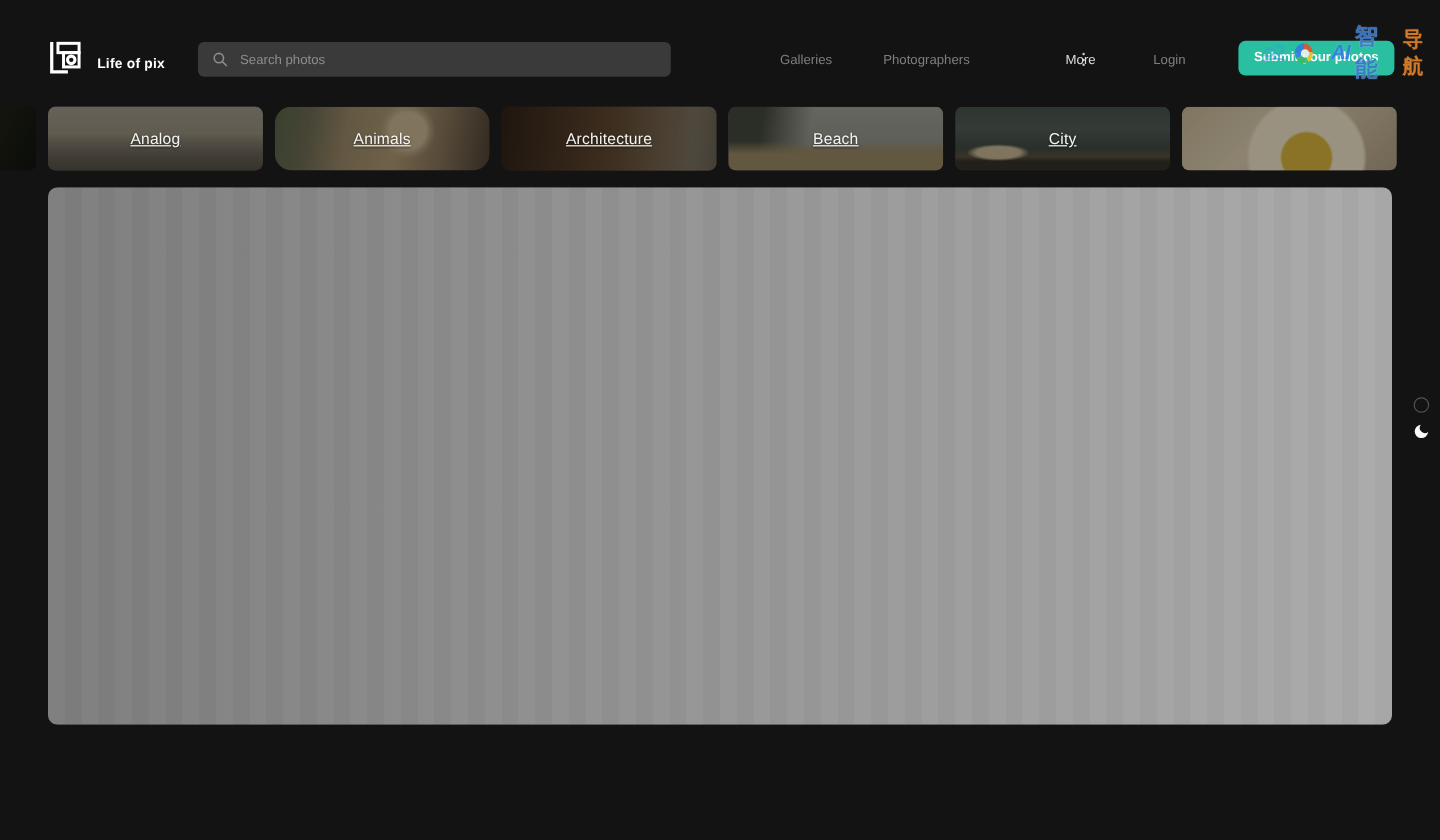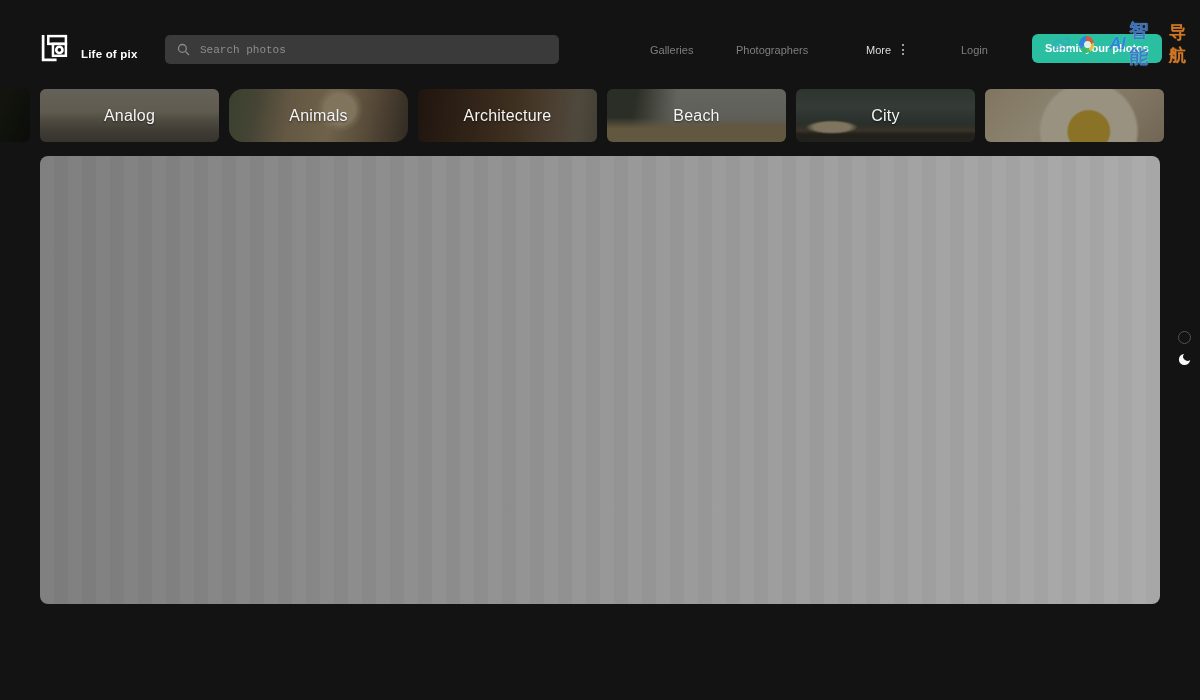--- a/index.html
+++ b/index.html
@@ -16,50 +16,50 @@
   .brand-text{color:#ffffff;font-size:11.5px;font-weight:bold;letter-spacing:.2px;padding-bottom:2px;}
   .logo-svg{display:block;}
 
   .search{
     position:absolute;left:165px;top:35px;width:394px;height:29px;
     background:#3a3a3a;border-radius:5px;
     display:flex;align-items:center;gap:8px;padding:0 12px;box-sizing:border-box;
   }
   .search input{
     flex:1;background:transparent;border:none;outline:none;
-    color:#dddddd;font-size:11px;font-family:Liberation Mono, monospace;
+    color:#dddddd;font-size:11px;font-family:Liberation Sans, sans-serif;
   }
   .search input::placeholder{color:#8d8d8d;}
 
   .navlink{position:absolute;top:44px;font-size:11px;color:#7f7f7f;cursor:pointer;white-space:nowrap;}
   .navlink.bright{color:#dedede;font-weight:500;}
   .nav-galleries{left:650px;}
   .nav-photographers{left:736px;}
-  .nav-more{left:866px;}
+  .nav-more{left:888px;}
   .kebab{position:absolute;left:899px;top:43px;display:flex;flex-direction:column;gap:2.5px;cursor:pointer;padding:1px 3px;}
   .kebab i{width:2px;height:2px;border-radius:50%;background:#cfcfcf;}
   .nav-login{left:961px;}
 
   .submit-btn{
     position:absolute;left:1032px;top:34px;height:29px;padding:0 13px;
     background:#2abfa0;border:none;border-radius:6px;cursor:pointer;
     color:#ffffff;font-size:11px;font-weight:bold;font-family:"Liberation Sans", sans-serif;
     line-height:29px;white-space:nowrap;
   }
 
   
   .cats{position:absolute;left:-149px;top:89px;display:flex;gap:10px;}
   .cat{
     position:relative;flex:0 0 179px;width:179px;height:53px;
     border-radius:6px;overflow:hidden;cursor:pointer;
   }
   .cat::after{content:"";position:absolute;inset:0;background:rgba(8,8,8,.30);}
   .cat-label{
     position:absolute;inset:0;z-index:2;display:flex;align-items:center;justify-content:center;
-    color:#f5f5f5;font-size:16px;letter-spacing:.2px;text-shadow:0 1px 2px rgba(0,0,0,.55);
+    color:#f5f5f5;font-size:13px;letter-spacing:.2px;text-shadow:0 1px 2px rgba(0,0,0,.55);text-decoration:underline;
   }
   
   .art-0{background:
     linear-gradient(118deg, transparent 24%, #b89a1e 26%, #cdb02a 36%, transparent 39%) no-repeat 0 -6px / 100% 55%,
     linear-gradient(115deg,#171a10 0%,#262a19 45%,#0e100a 100%);}
   .art-1{background:
     linear-gradient(180deg,#8e897c 0%,#87816f 42%,#6f6a5c 58%,#5a554a 78%,#4c473e 100%);}
   .art-2{background:
     radial-gradient(circle at 62% 38%, #b5a483 0 13%, rgba(181,164,131,.45) 16%, transparent 20%),
     linear-gradient(100deg,#4f5a40 0%,#62604a 16%,#8c7b5d 34%,#9d8a67 56%,#7c6a50 76%,#453a2e 100%); border-radius: 14px;}

